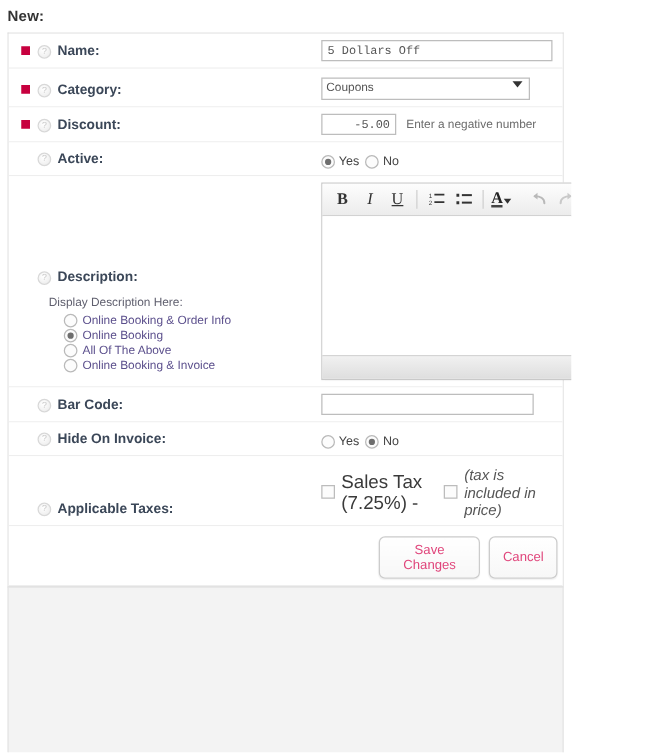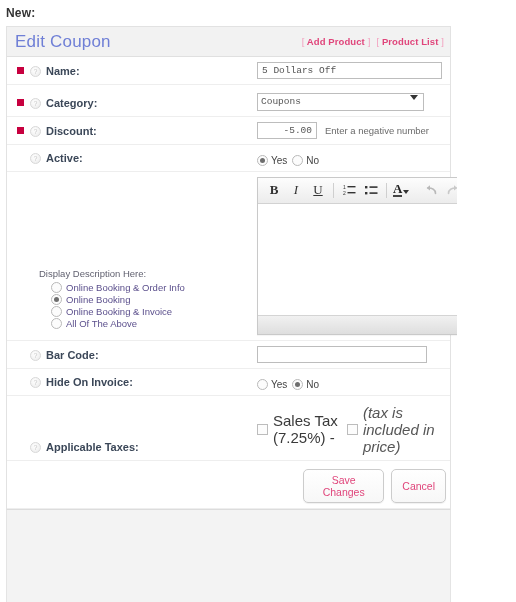--- a/index.html
+++ b/index.html
@@ -82,21 +82,21 @@
     font-size: 9.5px; color: #555;
     height: 17px; padding: 1px 4px;
     border: 1px solid #bdbdbd;
     background: #fff; outline: none;
   }
   .name-input { width: 185px; }
   .barcode-input { width: 170px; }
   .discount-input { width: 60px; text-align: right; padding-right: 5px; }
 
   select.sbox {
-    font-family: Liberation Mono, monospace;
+    font-family: Liberation Sans, sans-serif;
     font-size: 9.5px; color: #555;
     height: 18px; width: 167px;
     border: 1px solid #bdbdbd; background: #fff;
     padding: 0 14px 0 3px; outline: none;
     -webkit-appearance: none; appearance: none;
   }
   .select-wrap { position: relative; display: inline-block; }
   .select-wrap .caret {
     position: absolute; right: 6px; top: 5px; pointer-events: none;
     width: 0; height: 0;
@@ -119,21 +119,21 @@
     width: 5px; height: 5px; border-radius: 50%; background: #6e6e6e;
   }
   .rlabel { font-size: 10px; color: #444; }
 
   .cbox {
     width: 11px; height: 11px; border: 1px solid #bcbcbc; background: #fcfcfc;
     display: inline-block; flex: 0 0 11px;
   }
   .tax-row { display: flex; align-items: center; gap: 5px; padding-top: 3px; }
   .tax-label { font-size: 15px; color: #3a3a3a; }
-  .tax-note { font-size: 15px; color: #555; font-style: italic; }
+  .tax-note { font-size: 12px; color: #555; font-style: italic; }
 
   
   .desc-sub { margin: 8px 0 4px 22px; }
   .desc-sub-title { font-size: 9.5px; color: #5f5f6e; margin-bottom: 3px; }
   .desc-opt { display: flex; align-items: center; gap: 4px; margin: 1px 0 1px 12px; cursor: pointer; }
   .desc-opt .olabel { font-size: 9.5px; color: #5b4f8c; }
 
   
   .editor {
     width: 241px; border: 1px solid #c9c9c9; background: #fff;
@@ -196,27 +196,20 @@
 </style>
 </head>
 <body>
 
 <div class="page">
 
   <div class="new-label">New:</div>
 
   <div class="panel">
 
-    <div class="panel-header">
-      <div class="panel-title">Edit Coupon</div>
-      <div class="header-links">
-        <div class="hlink"><span class="brk">[</span> <span>Add Product</span> <span class="brk">]</span></div>
-        <div class="hlink"><span class="brk">[</span> <span>Product List</span> <span class="brk">]</span></div>
-      </div>
-    </div>
 
     <div class="frow">
       <div class="fcell-label">
         <span class="req-dot"></span>
         <span class="help-icon">?</span>
         <span class="flabel">Name:</span>
       </div>
       <div class="fcell-field">
         <input type="text" class="tbox name-input" value="5 Dollars Off" style="">
       </div>
@@ -266,37 +259,42 @@
             <span class="radio"></span>
             <span class="rlabel">No</span>
           </span>
         </div>
       </div>
     </div>
 
     <div class="frow">
       <div class="fcell-label">
         <div style="display:flex; flex-direction:column;">
+          <div style="display:flex;">
+            <span class="req-spacer"></span>
+            <span class="help-icon">?</span>
+            <span class="flabel">Description:</span>
+          </div>
           <div class="desc-sub">
             <div class="desc-sub-title">Display Description Here:</div>
             <div class="desc-opt">
               <span class="radio"></span>
               <span class="olabel">Online Booking &amp; Order Info</span>
             </div>
             <div class="desc-opt">
               <span class="radio on"></span>
               <span class="olabel">Online Booking</span>
             </div>
             <div class="desc-opt">
               <span class="radio"></span>
-              <span class="olabel">Online Booking &amp; Invoice</span>
+              <span class="olabel">All Of The Above</span>
             </div>
             <div class="desc-opt">
               <span class="radio"></span>
-              <span class="olabel">All Of The Above</span>
+              <span class="olabel">Online Booking &amp; Invoice</span>
             </div>
           </div>
         </div>
       </div>
       <div class="fcell-field">
         <div class="editor">
           <div class="editor-toolbar">
             <span class="tb-btn bold">B</span>
             <span class="tb-btn ital">I</span>
             <span class="tb-btn undl">U</span>

